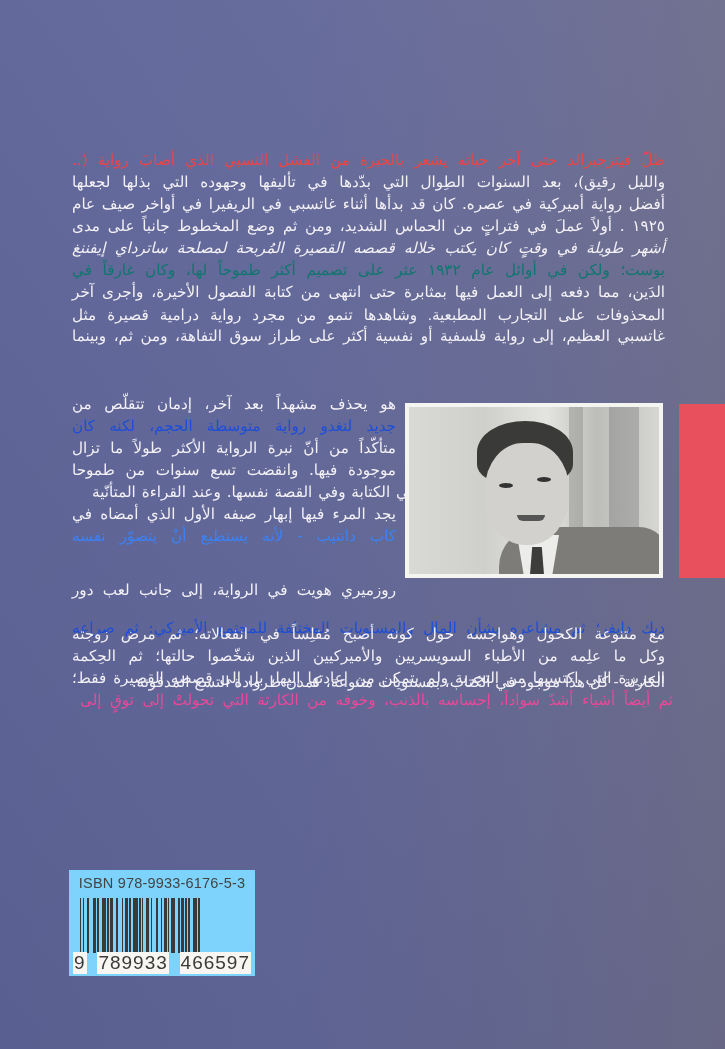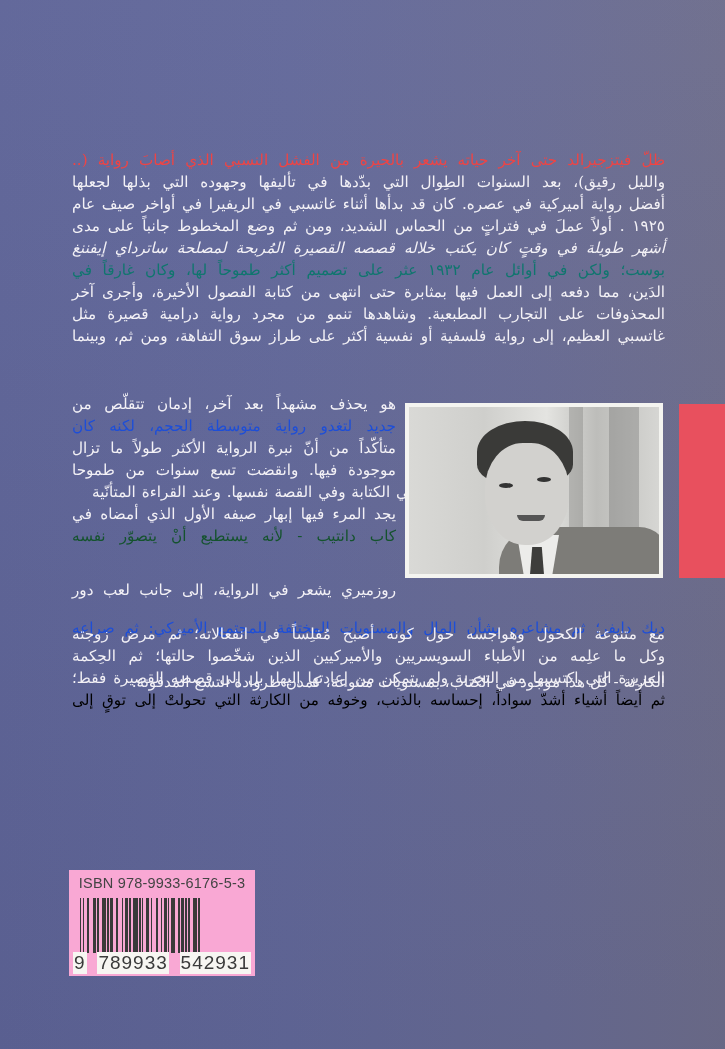--- a/index.html
+++ b/index.html
@@ -46,21 +46,21 @@
   .eye { position: absolute; width: 14px; height: 5px; background: #333; border-radius: 50%; }
   .mouth { position: absolute; left: 110px; top: 110px; width: 28px; height: 6px; background: #555; border-radius: 0 0 10px 10px; }
   .jacket { position: absolute; left: 90px; top: 120px; width: 170px; height: 70px; background: #7d7c78; border-radius: 40px 30px 0 0; }
   .shirt { position: absolute; left: 108px; top: 128px; width: 42px; height: 50px; background: #ececea; clip-path: polygon(0 0,100% 0,80% 100%,20% 100%); }
   .tie { position: absolute; left: 120px; top: 140px; width: 16px; height: 40px; background: #3d3d3b; clip-path: polygon(20% 0,80% 0,100% 100%,0 100%); }
   .red-tab {
     position: absolute; left: 679px; top: 404px; width: 46px; height: 174px;
   }
   .barcode-box {
     position: absolute; left: 69px; top: 870px; width: 186px; height: 106px;
-    background: #f9a8d4;
+    background: #7dd3fc;
   }
   .isbn-label {
     position: absolute; left: 0; top: 5px; width: 100%; text-align: center;
     font-family: "Liberation Sans", sans-serif; font-size: 14.5px; color: #444;
     letter-spacing: 0.2px;
   }
   .bars {
     position: absolute; left: 11px; top: 28px; width: 165px; height: 55px;
     display: flex; align-items: flex-start;
   }
@@ -80,41 +80,41 @@
 <div class="cover-noise"></div>
 
 <div>
   <div class="text-line full" style="top: 150px; color: #ef4444;">ظلّ فيتزجيرالد حتى آخر حياته يشعر بالحيرة من الفشل النسبي الذي أصابَ رواية (..</div>
   <div class="text-line full" style="top: 172px; color: rgb(243, 241, 246);">والليل رقيق)، بعد السنوات الطِوال التي بدّدها في تأليفها وجهوده التي بذلها لجعلها</div>
   <div class="text-line full" style="top: 194px; color: rgb(243, 241, 246);">أفضل رواية أميركية في عصره. كان قد بدأها أثناء غاتسبي في الريفيرا في أواخر صيف عام</div>
   <div class="text-line full" style="top: 216px; color: rgb(243, 241, 246);">١٩٢٥ . أولاً عملَ في فتراتٍ من الحماس الشديد، ومن ثم وضع المخطوط جانباً على مدى</div>
   <div class="text-line full" style="top: 238px; color: rgb(243, 241, 246); font-style: italic;">أشهر طويلة في وقتٍ كان يكتب خلاله قصصه القصيرة المُربحة لمصلحة ساترداي إيفننغ</div>
   <div class="text-line full" style="top: 260px; color: #0f766e;">بوست؛ ولكن في أوائل عام ١٩٣٢ عثر على تصميم أكثر طموحاً لها، وكان غارقاً في</div>
   <div class="text-line full" style="top: 282px; color: rgb(243, 241, 246);">الدَين، مما دفعه إلى العمل فيها بمثابرة حتى انتهى من كتابة الفصول الأخيرة، وأجرى آخر</div>
-  <div class="text-line full" style="top: 304px; color: rgb(243, 241, 246);">المحذوفات على التجارب المطبعية. وشاهدها تنمو من مجرد رواية درامية قصيرة مثل</div>
+  <div class="text-line full" style="top: 304px; color: rgb(243, 241, 246); font-family: Liberation Serif, serif;">المحذوفات على التجارب المطبعية. وشاهدها تنمو من مجرد رواية درامية قصيرة مثل</div>
   <div class="text-line full" style="top: 326px; color: rgb(243, 241, 246);">غاتسبي العظيم، إلى رواية فلسفية أو نفسية أكثر على طراز سوق التفاهة، ومن ثم، وبينما</div>
 </div>
 
 <div>
   <div class="text-line narrow" style="top: 394px; color: rgb(243, 241, 246);">هو يحذف مشهداً بعد آخر، إدمان تتقلّص من</div>
   <div class="text-line narrow" style="top: 416px; color: #1d4ed8;">جديد لتغدو رواية متوسطة الحجم، لكنه كان</div>
   <div class="text-line narrow" style="top: 438px; color: rgb(243, 241, 246);">متأكّداً من أنّ نبرة الرواية الأكثر طولاً ما تزال</div>
   <div class="text-line narrow" style="top: 460px; color: rgb(243, 241, 246);">موجودة فيها. وانقضت تسع سنوات من طموحا</div>
   <div class="text-line narrow" style="top: 482px; color: rgb(243, 241, 246); margin-left: 20px;">في الكتابة وفي القصة نفسها. وعند القراءة المتأنّية</div>
   <div class="text-line narrow" style="top: 504px; color: rgb(243, 241, 246);">يجد المرء فيها إبهار صيفه الأول الذي أمضاه في</div>
-  <div class="text-line narrow" style="top: 526px; color: #14532d;">كاب دانتيب - لأنه يستطيع أنْ يتصوّر نفسه</div>
-  <div class="text-line narrow" style="top: 580px; color: rgb(243, 241, 246);">روزميري يشعر في الرواية، إلى جانب لعب دور</div>
+  <div class="text-line narrow" style="top: 526px; color: #3b82f6;">كاب دانتيب - لأنه يستطيع أنْ يتصوّر نفسه</div>
+  <div class="text-line narrow" style="top: 580px; color: rgb(243, 241, 246);">روزميري هويت في الرواية، إلى جانب لعب دور</div>
 </div>
 
 <div>
   <div class="text-line full" style="top: 618px; color: #1d4ed8;">ديك دايفر؛ ثم مشاعره بشأن المال والمستويات المختلفة للمجتمع الأميركي: ثم صراعه</div>
   <div class="text-line full" style="top: 624px; color: rgb(243, 241, 246);">مع متنوعة الكحول وهواجسه حول كونه أصبح مُفلِساً في انفعالاته؛ ثم مرض زوجته</div>
   <div class="text-line full" style="top: 646px; color: rgb(243, 241, 246);">وكل ما علِمه من الأطباء السويسريين والأميركيين الذين شخّصوا حالتها؛ ثم الحِكمة</div>
   <div class="text-line full" style="top: 668px; color: rgb(243, 241, 246);">المريرة التي اكتسبها من التجربة ولم يتمكن من إعادتها إليها، بل إلى قصصه القصيرة فقط؛</div>
-  <div class="text-line full" style="top: 690px; color: #000000;">ثم أيضاً أشياء أشدّ سواداً، إحساسه بالذنب، وخوفه من الكارثة التي تحولتْ إلى توقٍ إلى</div>
+  <div class="text-line full" style="top: 690px; color: #ec4899; margin-left: 8px;">ثم أيضاً أشياء أشدّ سواداً، إحساسه بالذنب، وخوفه من الكارثة التي تحولتْ إلى توقٍ إلى</div>
   <div class="text-line full last" style="top: 672px; color: rgb(243, 241, 246);">الكارثة - كل هذا موجود في الكتاب، بمستويات متنوعة، كمدن طروادة التسع المدفونة.</div>
 </div>
 
 <div class="photo">
   <div class="photo-inner">
     <div class="curtain" style="left:160px;width:14px;"></div>
     <div class="curtain" style="left:200px;width:30px;background:rgba(110,110,108,0.35)"></div>
     <div class="jacket"></div>
     <div class="shirt"></div>
     <div class="tie"></div>
@@ -184,15 +184,15 @@
       <div class="bar" style="width: 1.45px;"></div>
       <div class="gap" style="width: 2.9px;"></div>
       <div class="bar" style="width: 4.35px;"></div>
       <div class="gap" style="width: 1.45px;"></div>
       <div class="bar long" style="width: 1.45px;"></div>
       <div class="gap" style="width: 2.9px;"></div>
     </div>
   <div class="isbn-digits">
     <span>9</span>
     <span>789933</span>
-    <span>542931</span>
+    <span>466597</span>
   </div>
 </div>
 
 </body></html>

